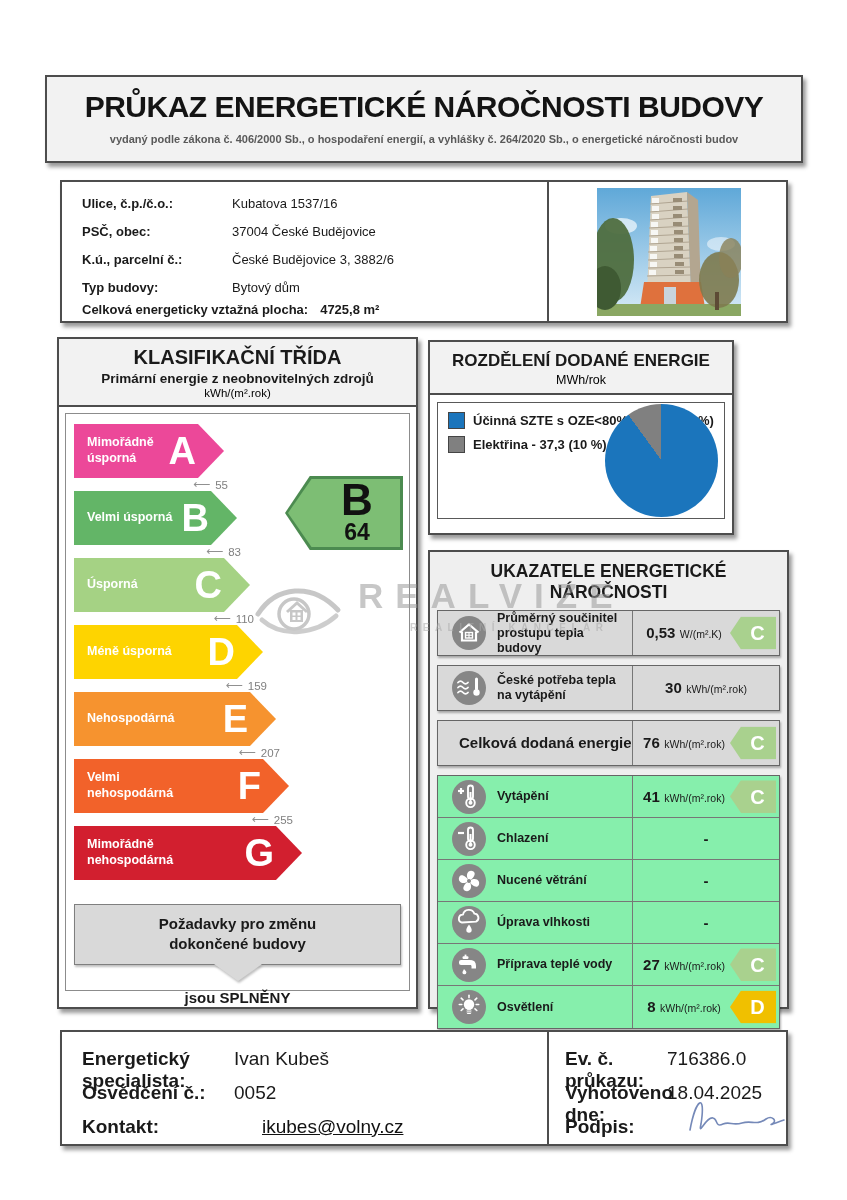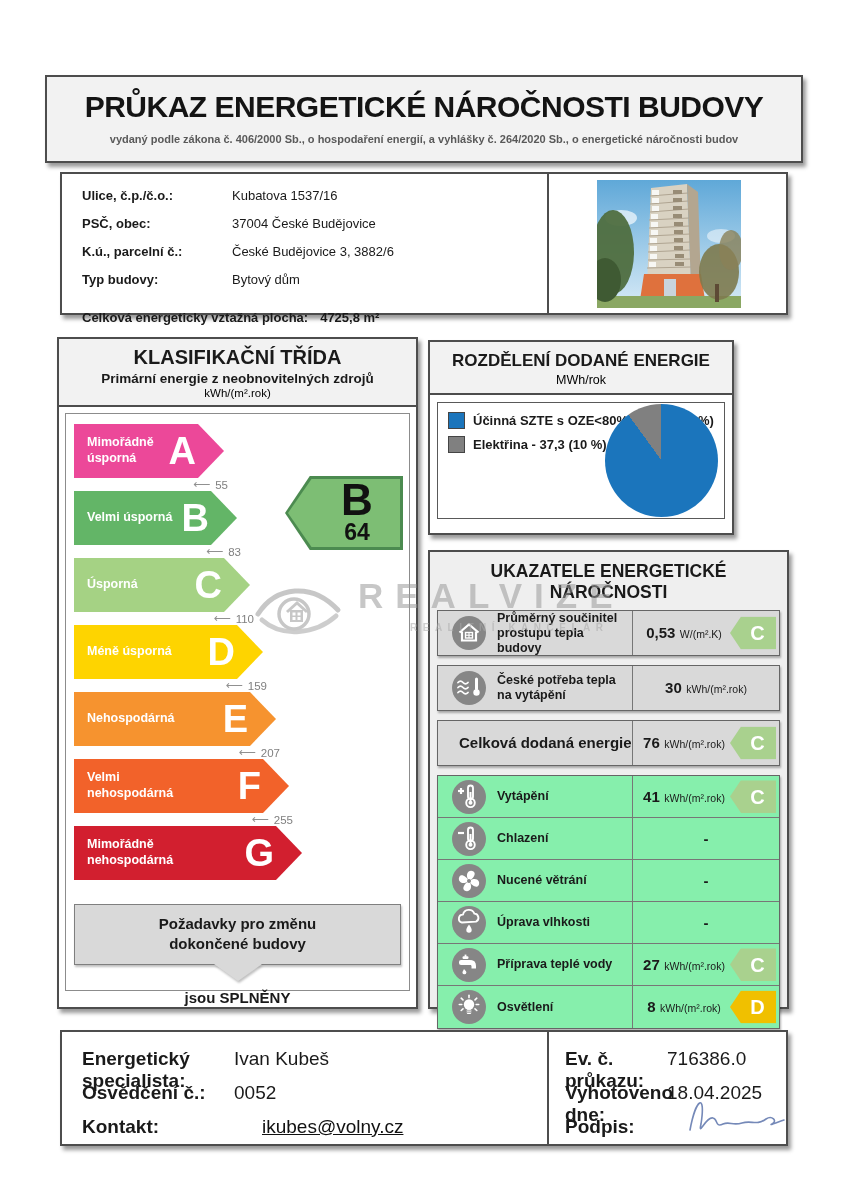--- a/index.html
+++ b/index.html
@@ -5,25 +5,25 @@
   html,body{margin:0;padding:0;background:#fff;}
   body{width:847px;height:1200px;position:relative;font-family:"Liberation Sans","DejaVu Sans",sans-serif;color:#1a1a1a;overflow:hidden;}
   .box{position:absolute;background:#fff;border:2px solid #4d4d4d;box-shadow:3px 4px 4px rgba(0,0,0,.40);box-sizing:border-box;}
 
   
   #header-box{left:45px;top:75px;width:758px;height:88px;background:#f2f2f2;text-align:center;}
   .doc-title{font-size:30px;font-weight:bold;margin-top:13px;letter-spacing:-.5px;color:#141414;}
   .doc-subtitle{font-size:11px;font-weight:bold;color:#595959;margin-top:9px;}
 
   
-  #info-box{left:60px;top:172px;width:728px;height:143px;}
+  #info-box{left:60px;top:180px;width:728px;height:143px;}
   .info-row{position:absolute;left:20px;display:flex;font-size:13px;align-items:baseline;}
   .info-label{font-weight:bold;width:150px;flex:none;}
   .info-value{font-weight:normal;}
-  .area-row .info-label{width:auto;margin-right:12px;margin-top:16px;}
+  .area-row .info-label{width:auto;margin-right:12px;}
   .area-row .info-value{font-weight:bold;}
   .v-divider{position:absolute;left:485px;top:0;bottom:0;border-left:2px solid #4d4d4d;}
   .photo-wrap{position:absolute;left:487px;top:0;width:239px;height:100%;display:flex;align-items:center;justify-content:center;}
 
   
   #class-panel{left:57px;top:337px;width:361px;height:672px;}
   .panel-header{background:#f2f2f2;text-align:center;border-bottom:2px solid #4d4d4d;padding:7px 4px 6px;}
   .ph-title{font-size:20px;font-weight:bold;}
   .ph-sub{font-size:13.5px;font-weight:bold;margin-top:2px;}
   .ph-unit{font-size:11.5px;margin-top:1px;color:#000000;}

